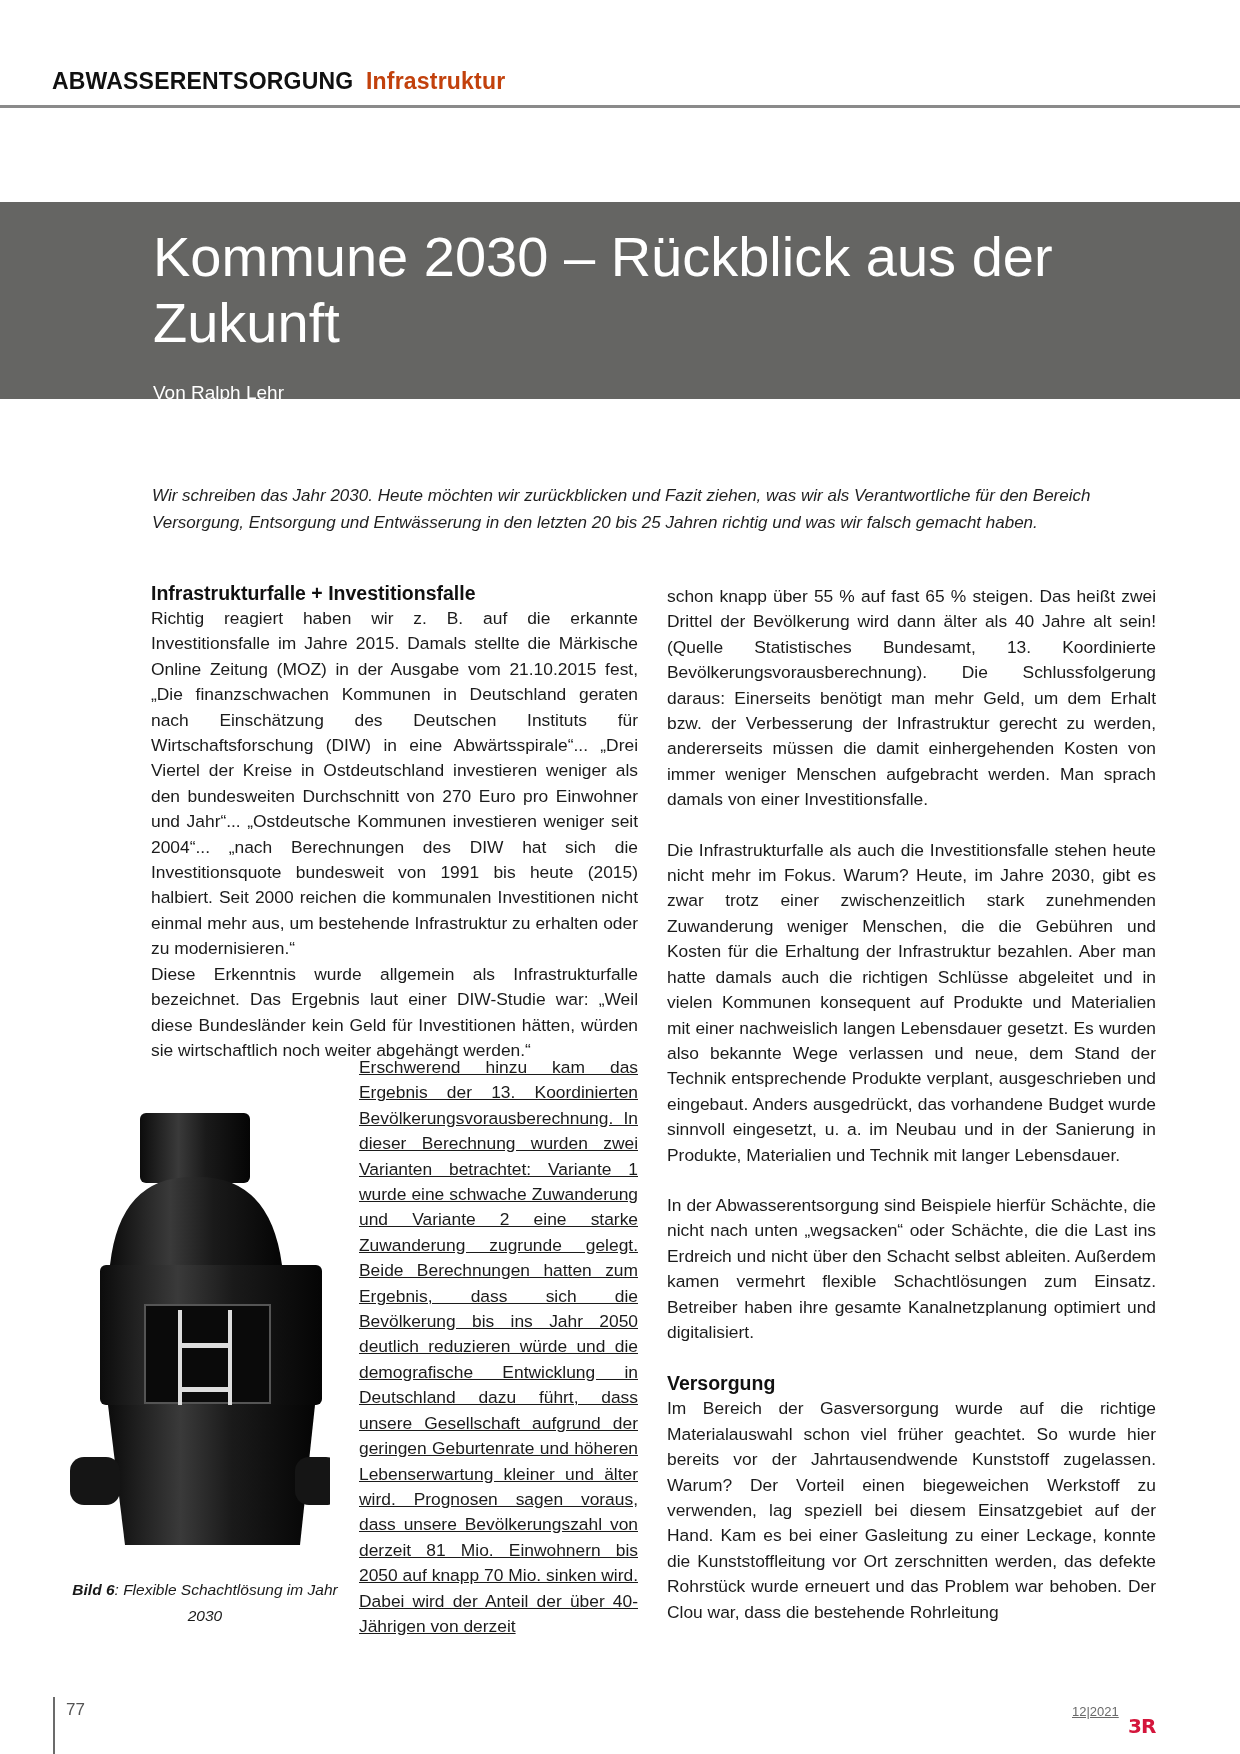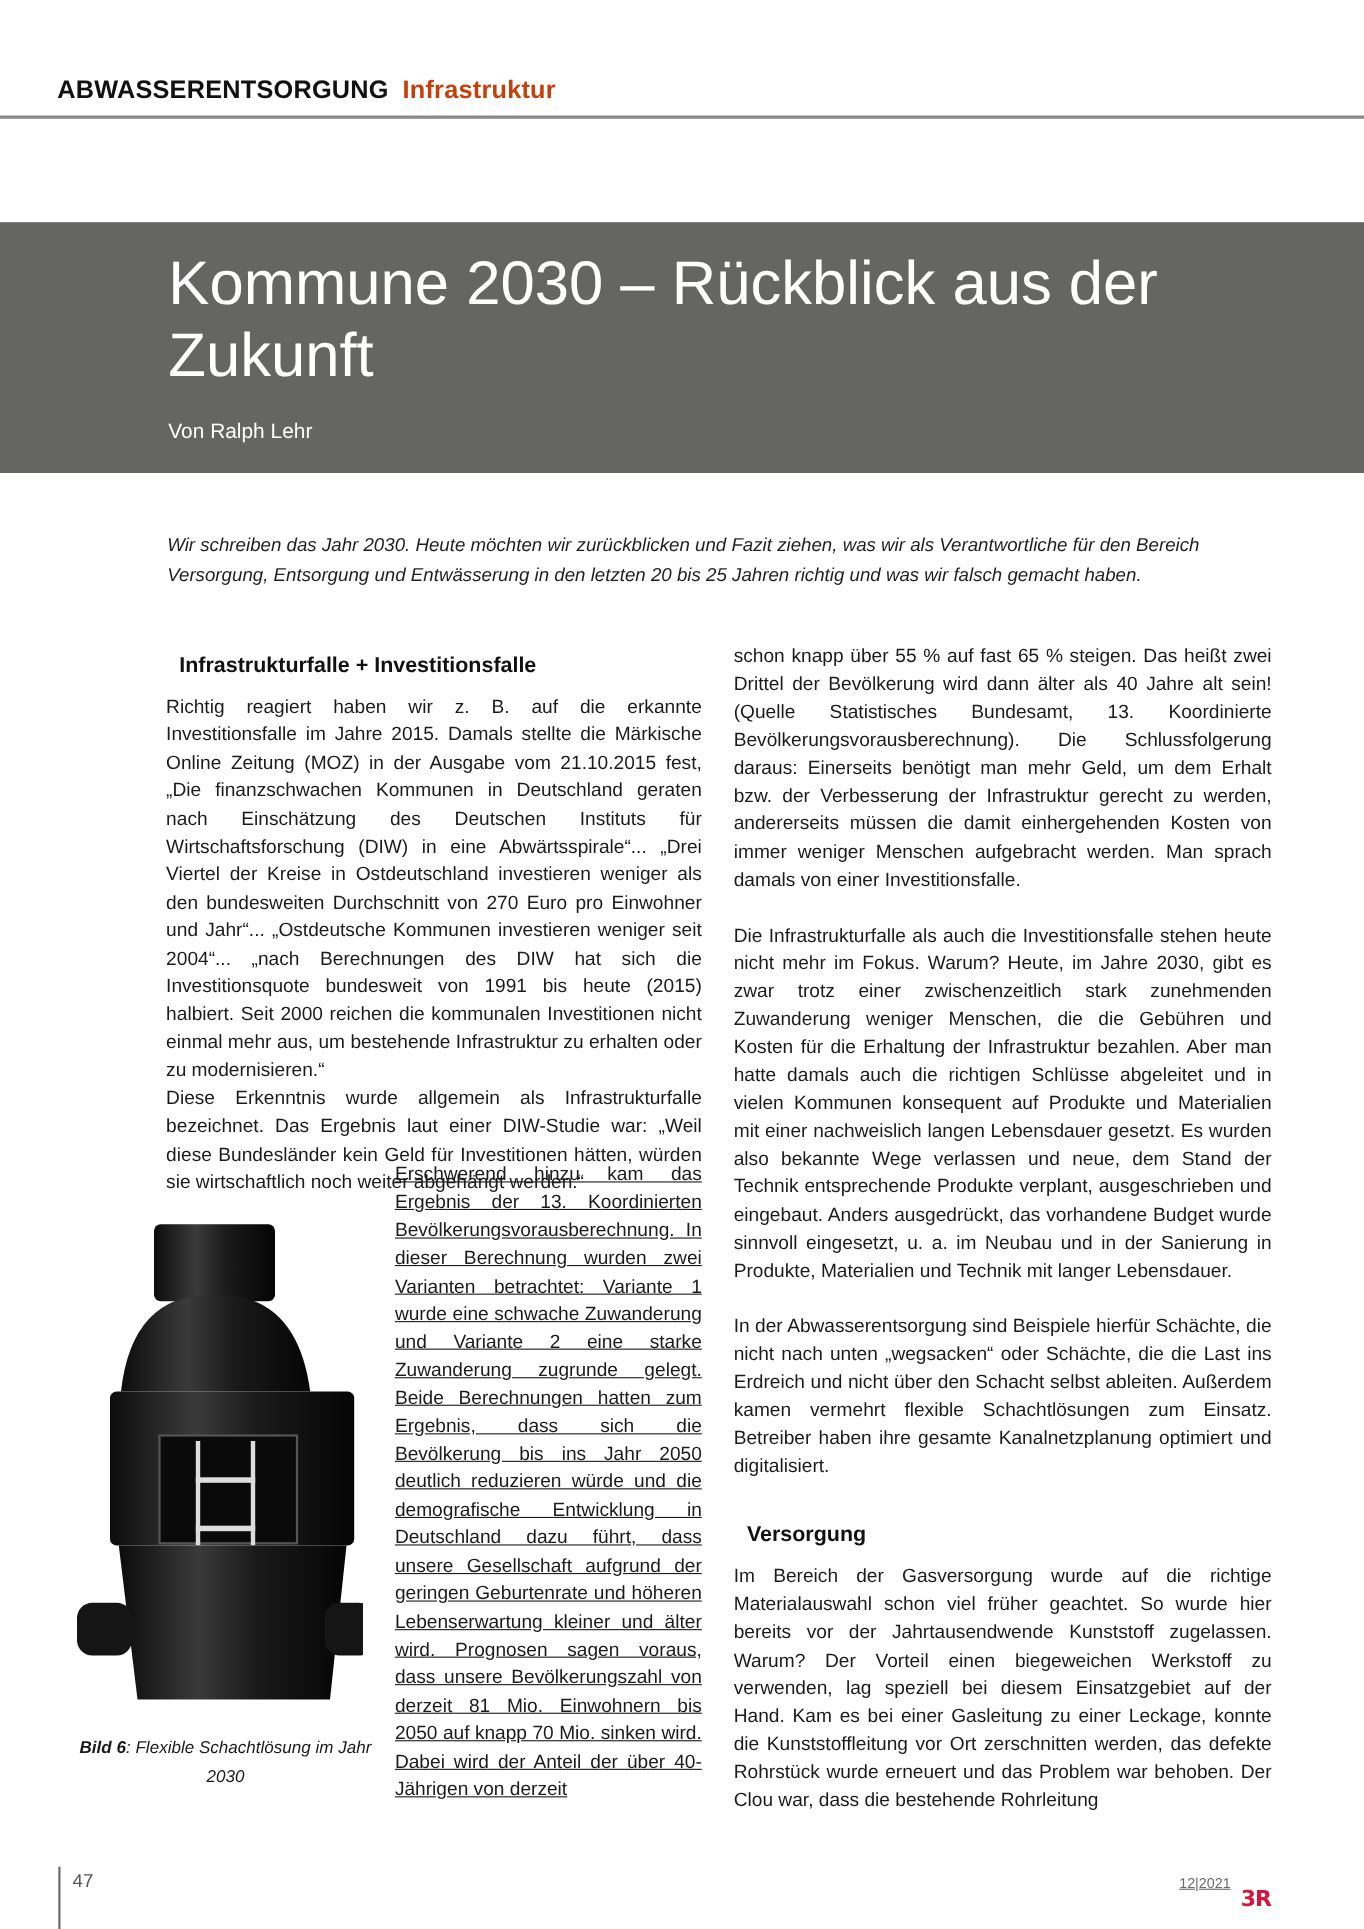--- a/index.html
+++ b/index.html
@@ -2,29 +2,29 @@
 <html><head>
 <meta charset="utf-8">
 <style>
   html, body { margin:0; padding:0; background:#ffffff; }
   body { width:1240px; height:1754px; position:relative; overflow:hidden;
          font-family:"Liberation Sans", "DejaVu Sans", sans-serif; color:#1a1a1a; }
   .header { position:absolute; left:52px; top:68px; font-size:23px; letter-spacing:0.2px; }
   .header .sec { font-weight:bold; color:#111; }
   .header .sub { color:#c2410c; margin-left:6px;font-weight:bold; }
   .rule { position:absolute; left:0; top:105px; width:1240px; height:3px; background:#8a8a8a; }
-  .banner { position:absolute; left:0; top:202px; width:1240px; height:228px; background:#656563; }
+  .banner { position:absolute; left:0; top:202px; width:1240px; height:197px; background:#656563; }
   .banner h1 { position:absolute; left:153px; top:22px; margin:0; width:950px; color:#fff;
                font-weight:normal; font-size:56px; line-height:66px; }
   .banner .author { position:absolute; left:153px; top:180px; color:#fff; font-size:19px; }
   .lead { position:absolute; left:152px; top:482px; width:1000px; font-style:italic;
           font-size:17px; line-height:27px; color:#1f1f1f; }
   .col { position:absolute; font-size:17.4px; line-height:25.4px; text-align:justify; color:#1b1b1b; }
   .col p { margin:0; }
-  .col h2 { margin:12px; font-size:19.5px; line-height:26px; font-weight:bold; color:#111; }
+  .col h2 { margin:0; font-size:19.5px; line-height:26px; font-weight:bold; color:#111; }
   .col-left { left:151px; top:580px; width:487px; }
   .col-mid { left:359px; top:1055px; width:279px;text-decoration:underline; }
   .col-right { left:667px; top:584px; width:489px; }
   .gap { height:25px; }
   .figure { position:absolute; left:60px; top:1105px; width:270px; height:445px; }
   .caption { position:absolute; left:60px; top:1577px; width:290px; text-align:center;
              font-style:italic; font-size:15.5px; line-height:26px; }
   .caption b { font-weight:bold; }
   .footer-bar { position:absolute; left:53px; top:1697px; width:2px; height:57px; background:#6b6b6b; }
   .pagenum { position:absolute; left:66px; top:1700px; font-size:17px; color:#555; }
@@ -90,15 +90,15 @@
   <div class="gap"></div>
   <p>Die Infrastrukturfalle als auch die Investitionsfalle stehen heute nicht mehr im Fokus. Warum? Heute, im Jahre 2030, gibt es zwar trotz einer zwischenzeitlich stark zunehmenden Zuwanderung weniger Menschen, die die Gebühren und Kosten für die Erhaltung der Infrastruktur bezahlen. Aber man hatte damals auch die richtigen Schlüsse abgeleitet und in vielen Kommunen konsequent auf Produkte und Materialien mit einer nachweislich langen Lebensdauer gesetzt. Es wurden also bekannte Wege verlassen und neue, dem Stand der Technik entsprechende Produkte verplant, ausgeschrieben und eingebaut. Anders ausgedrückt, das vorhandene Budget wurde sinnvoll eingesetzt, u. a. im Neubau und in der Sanierung in Produkte, Materialien und Technik mit langer Lebensdauer.</p>
   <div class="gap"></div>
   <p>In der Abwasserentsorgung sind Beispiele hierfür Schächte, die nicht nach unten „wegsacken“ oder Schächte, die die Last ins Erdreich und nicht über den Schacht selbst ableiten. Außerdem kamen vermehrt flexible Schachtlösungen zum Einsatz. Betreiber haben ihre gesamte Kanalnetzplanung optimiert und digitalisiert.</p>
   <div class="gap"></div>
   <h2>Versorgung</h2>
   <p>Im Bereich der Gasversorgung wurde auf die richtige Materialauswahl schon viel früher geachtet. So wurde hier bereits vor der Jahrtausendwende Kunststoff zugelassen. Warum? Der Vorteil einen biegeweichen Werkstoff zu verwenden, lag speziell bei diesem Einsatzgebiet auf der Hand. Kam es bei einer Gasleitung zu einer Leckage, konnte die Kunststoffleitung vor Ort zerschnitten werden, das defekte Rohrstück wurde erneuert und das Problem war behoben. Der Clou war, dass die bestehende Rohrleitung</p>
 </div>
 
 <div class="footer-bar"></div>
-<div class="pagenum">47</div>
+<div class="pagenum">77</div>
 <div class="issue">12|2021</div>
 <div class="logo">3R</div>
 
 </body></html>

